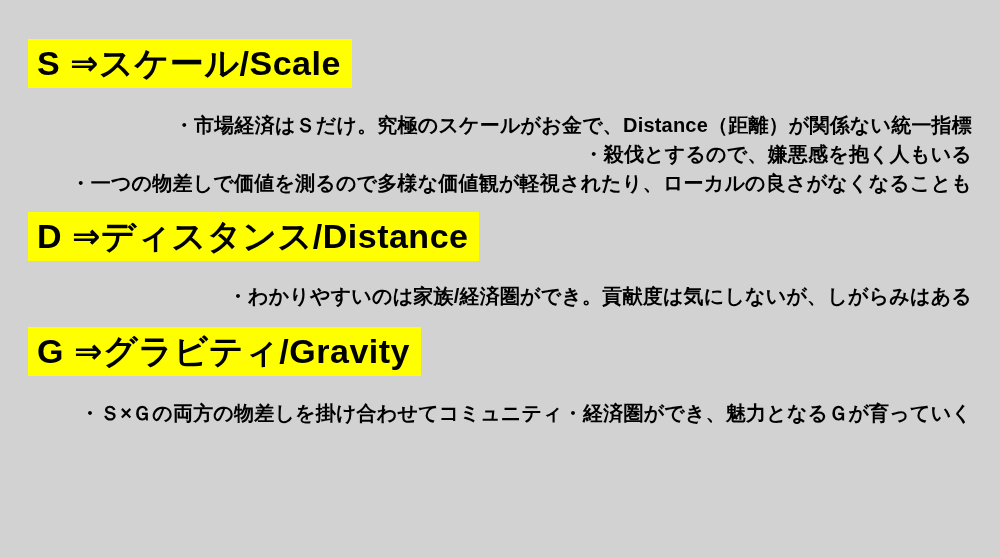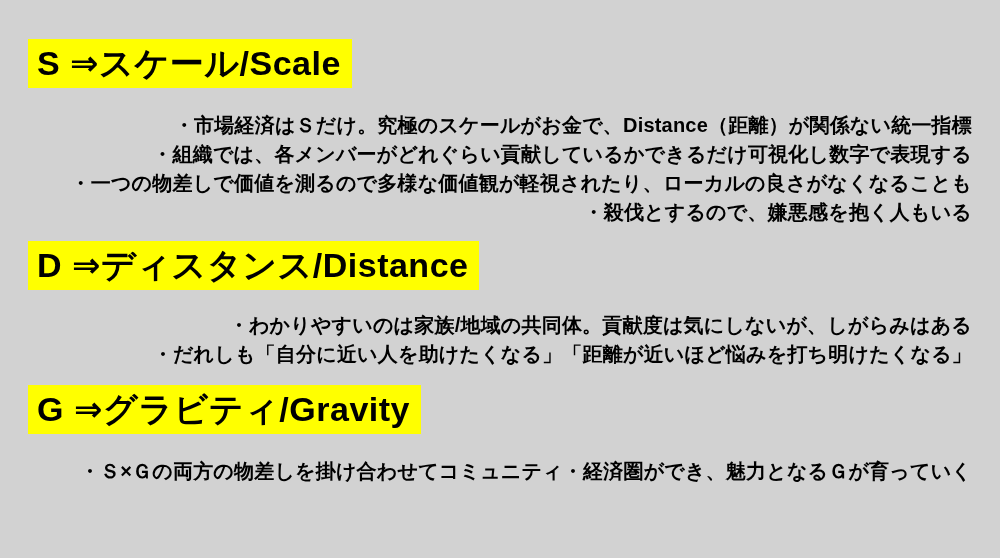--- a/index.html
+++ b/index.html
@@ -55,31 +55,29 @@
 </style>
 </head>
 <body>
 
 <div class="slide">
 
   <section class="sec-scale">
     <span class="section-heading">S ⇒スケール/Scale</span>
     <ul class="bullet-list">
       <li class="bullet-item">・市場経済はＳだけ。究極のスケールがお金で、Distance（距離）が関係ない統一指標</li>
-      <li class="bullet-item">・組織では、各メンバーがどれぐらい貢献しているかできるだけ可視化し数字で表現する</li>
+      <li class="bullet-item">・殺伐とするので、嫌悪感を抱く人もいる</li>
       <li class="bullet-item">・一つの物差しで価値を測るので多様な価値観が軽視されたり、ローカルの良さがなくなることも</li>
-      <li class="bullet-item">・殺伐とするので、嫌悪感を抱く人もいる</li>
     </ul>
   </section>
 
   <section class="sec-distance">
     <span class="section-heading">D ⇒ディスタンス/Distance</span>
     <ul class="bullet-list">
-      <li class="bullet-item">・わかりやすいのは家族/地域の共同体。貢献度は気にしないが、しがらみはある</li>
-      <li class="bullet-item">・だれしも「自分に近い人を助けたくなる」「距離が近いほど悩みを打ち明けたくなる」</li>
+      <li class="bullet-item">・わかりやすいのは家族/経済圏ができ。貢献度は気にしないが、しがらみはある</li>
     </ul>
   </section>
 
   <section class="sec-gravity">
     <span class="section-heading">G ⇒グラビティ/Gravity</span>
     <ul class="bullet-list">
       <li class="bullet-item">・Ｓ×Ｇの両方の物差しを掛け合わせてコミュニティ・経済圏ができ、魅力となるＧが育っていく</li>
     </ul>
   </section>
 

